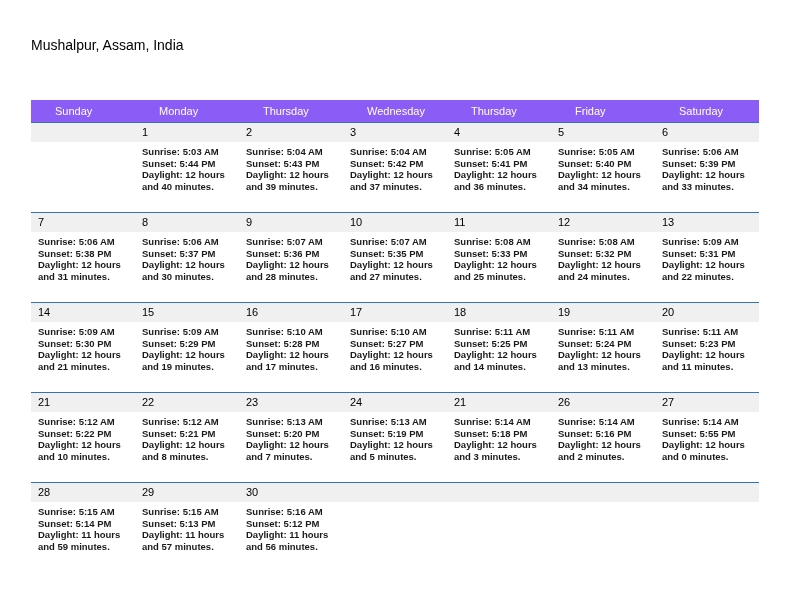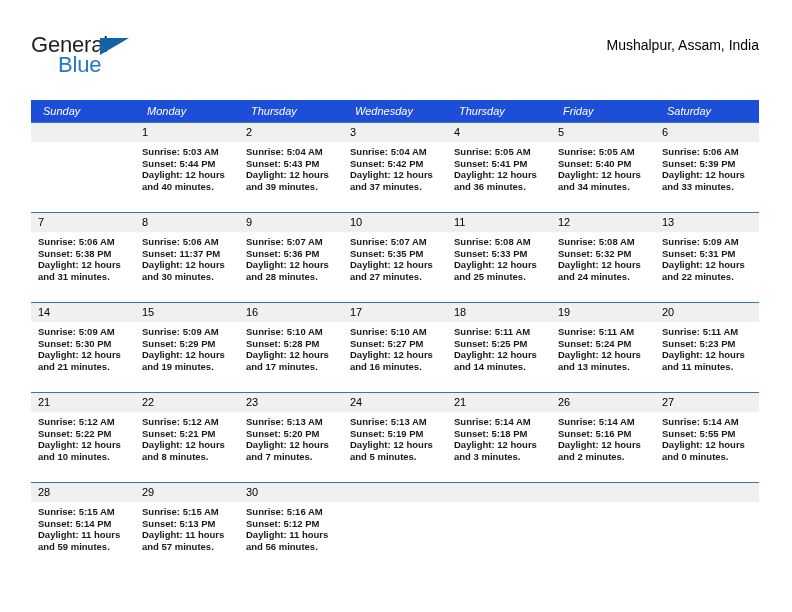--- a/index.html
+++ b/index.html
@@ -84,30 +84,29 @@
   .cal-wrap {
     padding: 0 33px 0 31px;
     box-sizing: border-box;
   }
   table.cal {
     width: 728px;
     border-collapse: collapse;
     table-layout: fixed;
   }
   table.cal th {
-    background: #1d4ed8;
+    background: #8b5cf6;
     color: #ffffff;
     font-size: 11px;
     font-weight: normal;
     text-align: left;
-    padding: 5px 0 5px 12px;
+    padding: 5px 0 5px 24px;
     height: 19px;
     box-sizing: border-box;
     border: none;
-    font-style: italic;
   }
   table.cal td {
     vertical-align: top;
     border-top: 1px solid #3573b9;
     padding: 0;
     background: #ffffff;
     height: 90px;
     box-sizing: border-box;
   }
   table.cal tr.week td {
@@ -135,25 +134,20 @@
   .details div {
     white-space: nowrap;
   }
 </style>
 </head>
 <body>
 
 <div class="page">
 
   <div class="top">
-    <div class="logo">
-      <span class="logo-general">General</span>
-      <span class="logo-triangle"></span>
-      <span class="logo-blue">Blue</span>
-    </div>
     <div class="titles">
       <div class="cal-subtitle">Mushalpur, Assam, India</div>
     </div>
   </div>
 
   <div class="cal-wrap">
     <table class="cal">
       <thead>
         <tr>
           <th>Sunday</th>
@@ -232,21 +226,21 @@
                 <div>Sunrise: 5:06 AM</div>
                 <div>Sunset: 5:38 PM</div>
                 <div>Daylight: 12 hours</div>
                 <div>and 31 minutes.</div>
               </div>
             </td>
             <td>
               <div class="daynum">8</div>
               <div class="details">
                 <div>Sunrise: 5:06 AM</div>
-                <div>Sunset: 11:37 PM</div>
+                <div>Sunset: 5:37 PM</div>
                 <div>Daylight: 12 hours</div>
                 <div>and 30 minutes.</div>
               </div>
             </td>
             <td>
               <div class="daynum">9</div>
               <div class="details">
                 <div>Sunrise: 5:07 AM</div>
                 <div>Sunset: 5:36 PM</div>
                 <div>Daylight: 12 hours</div>

